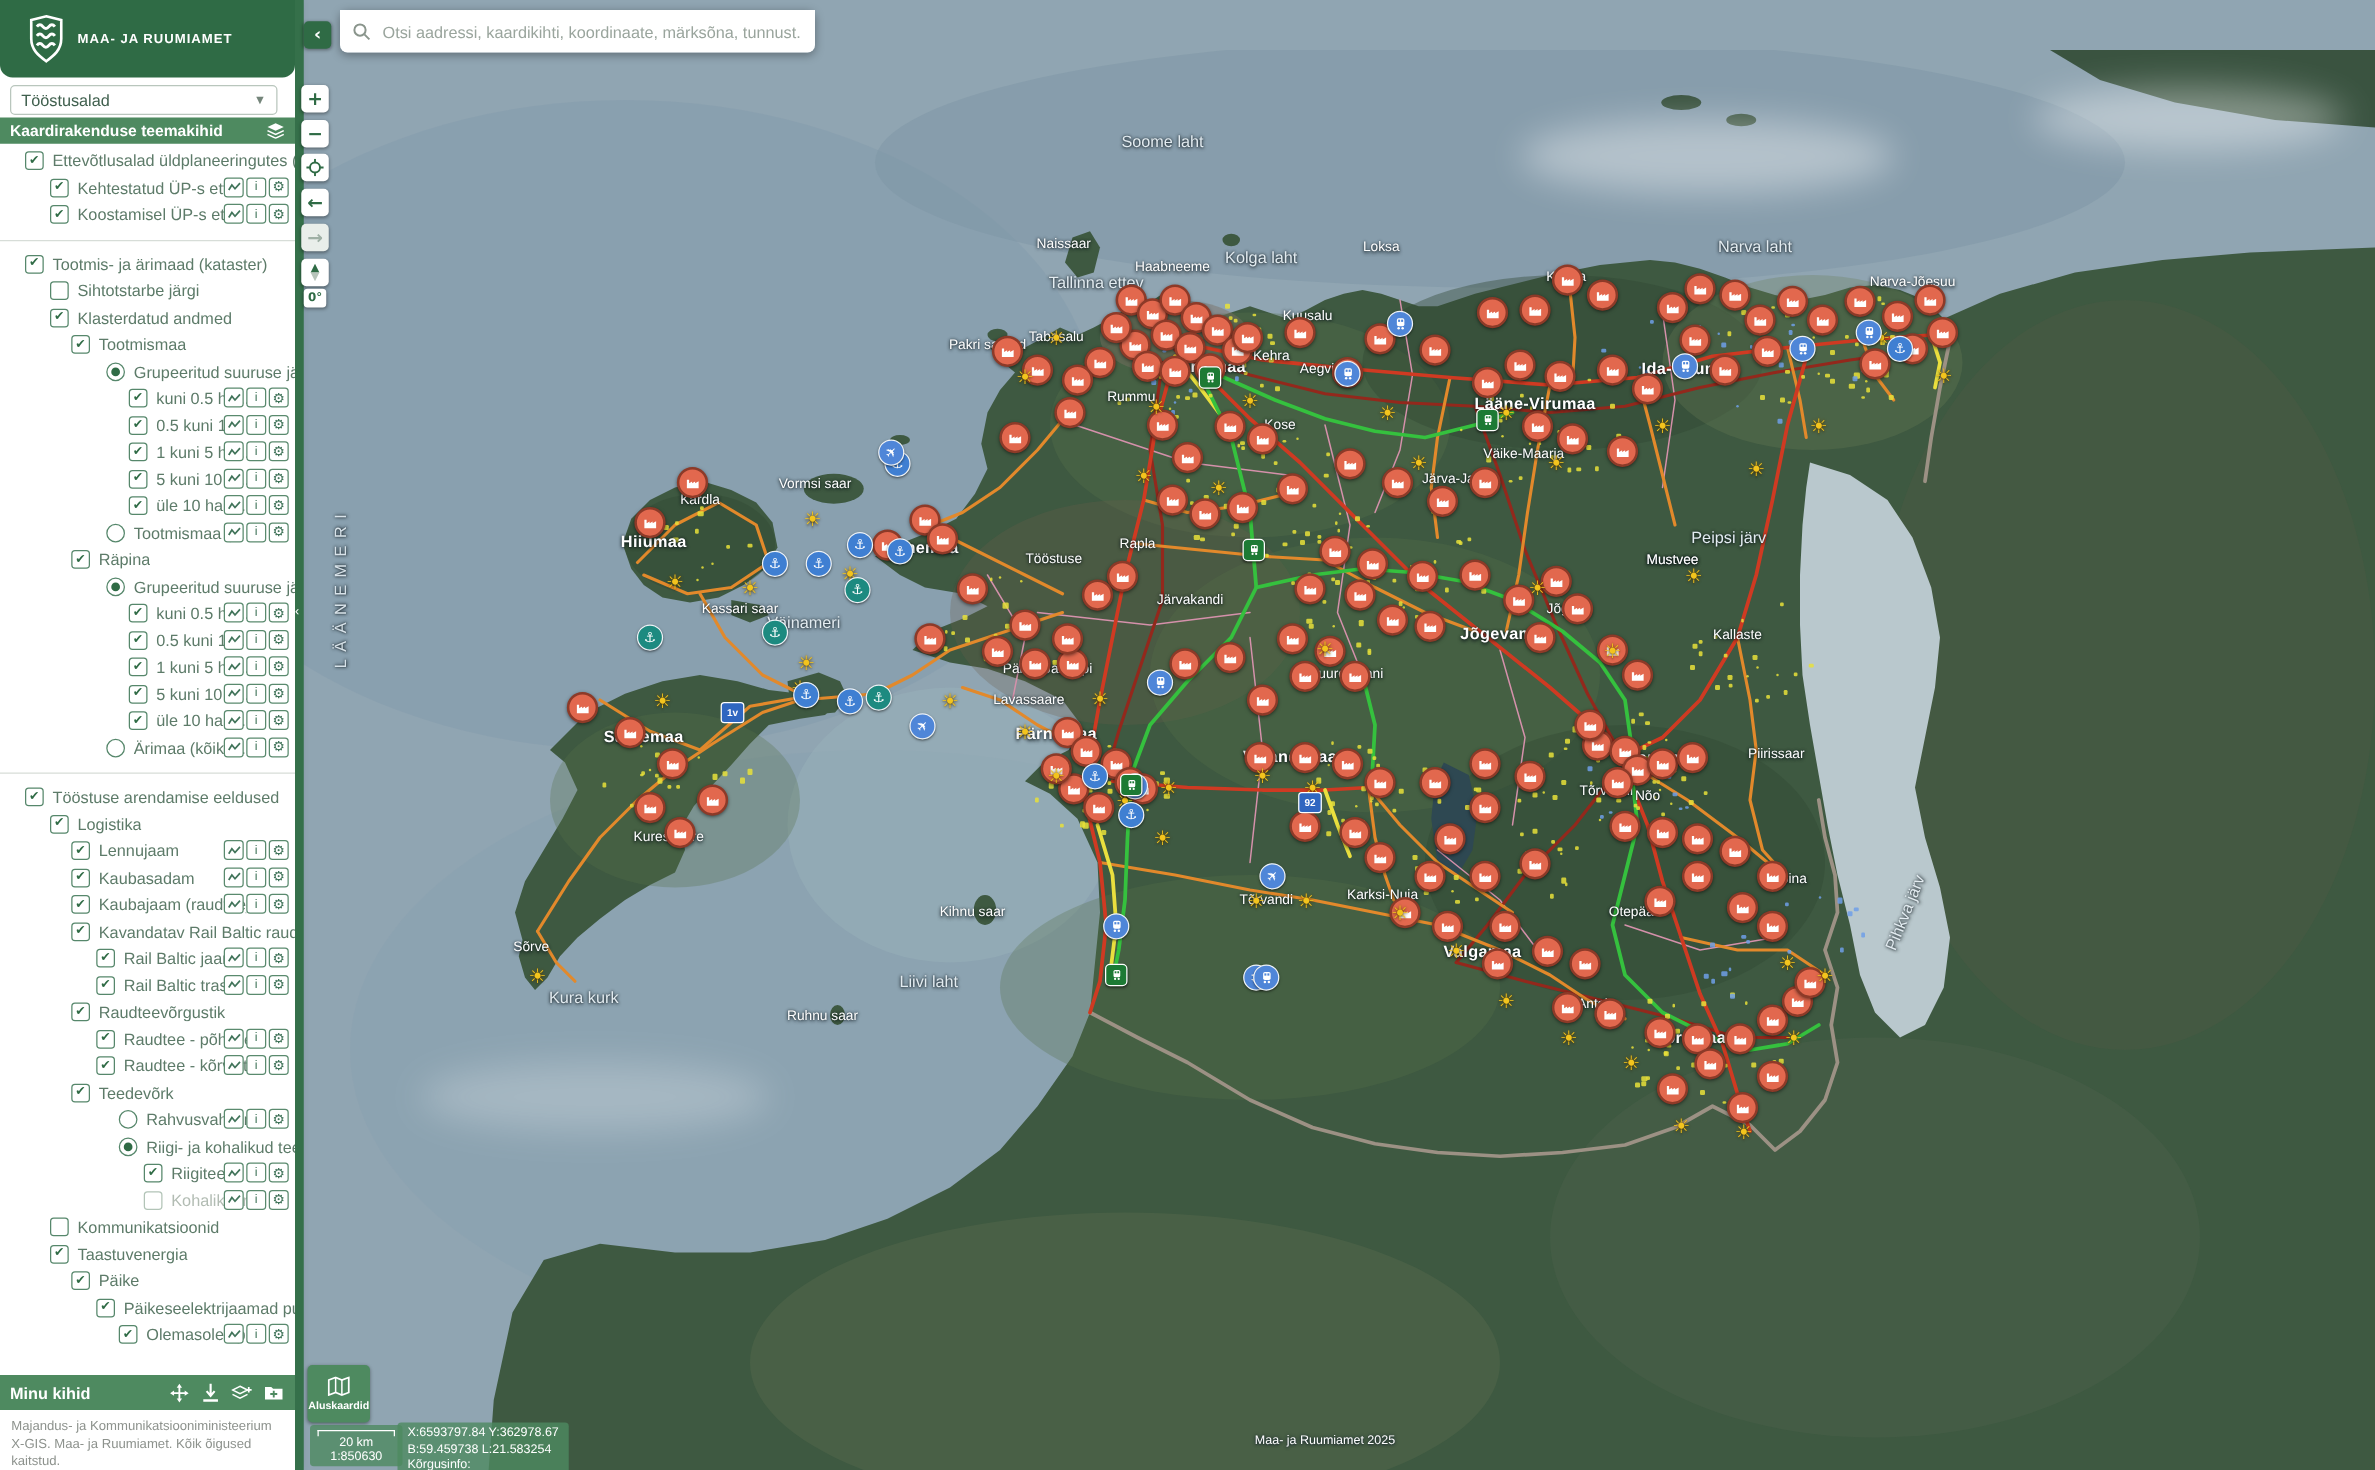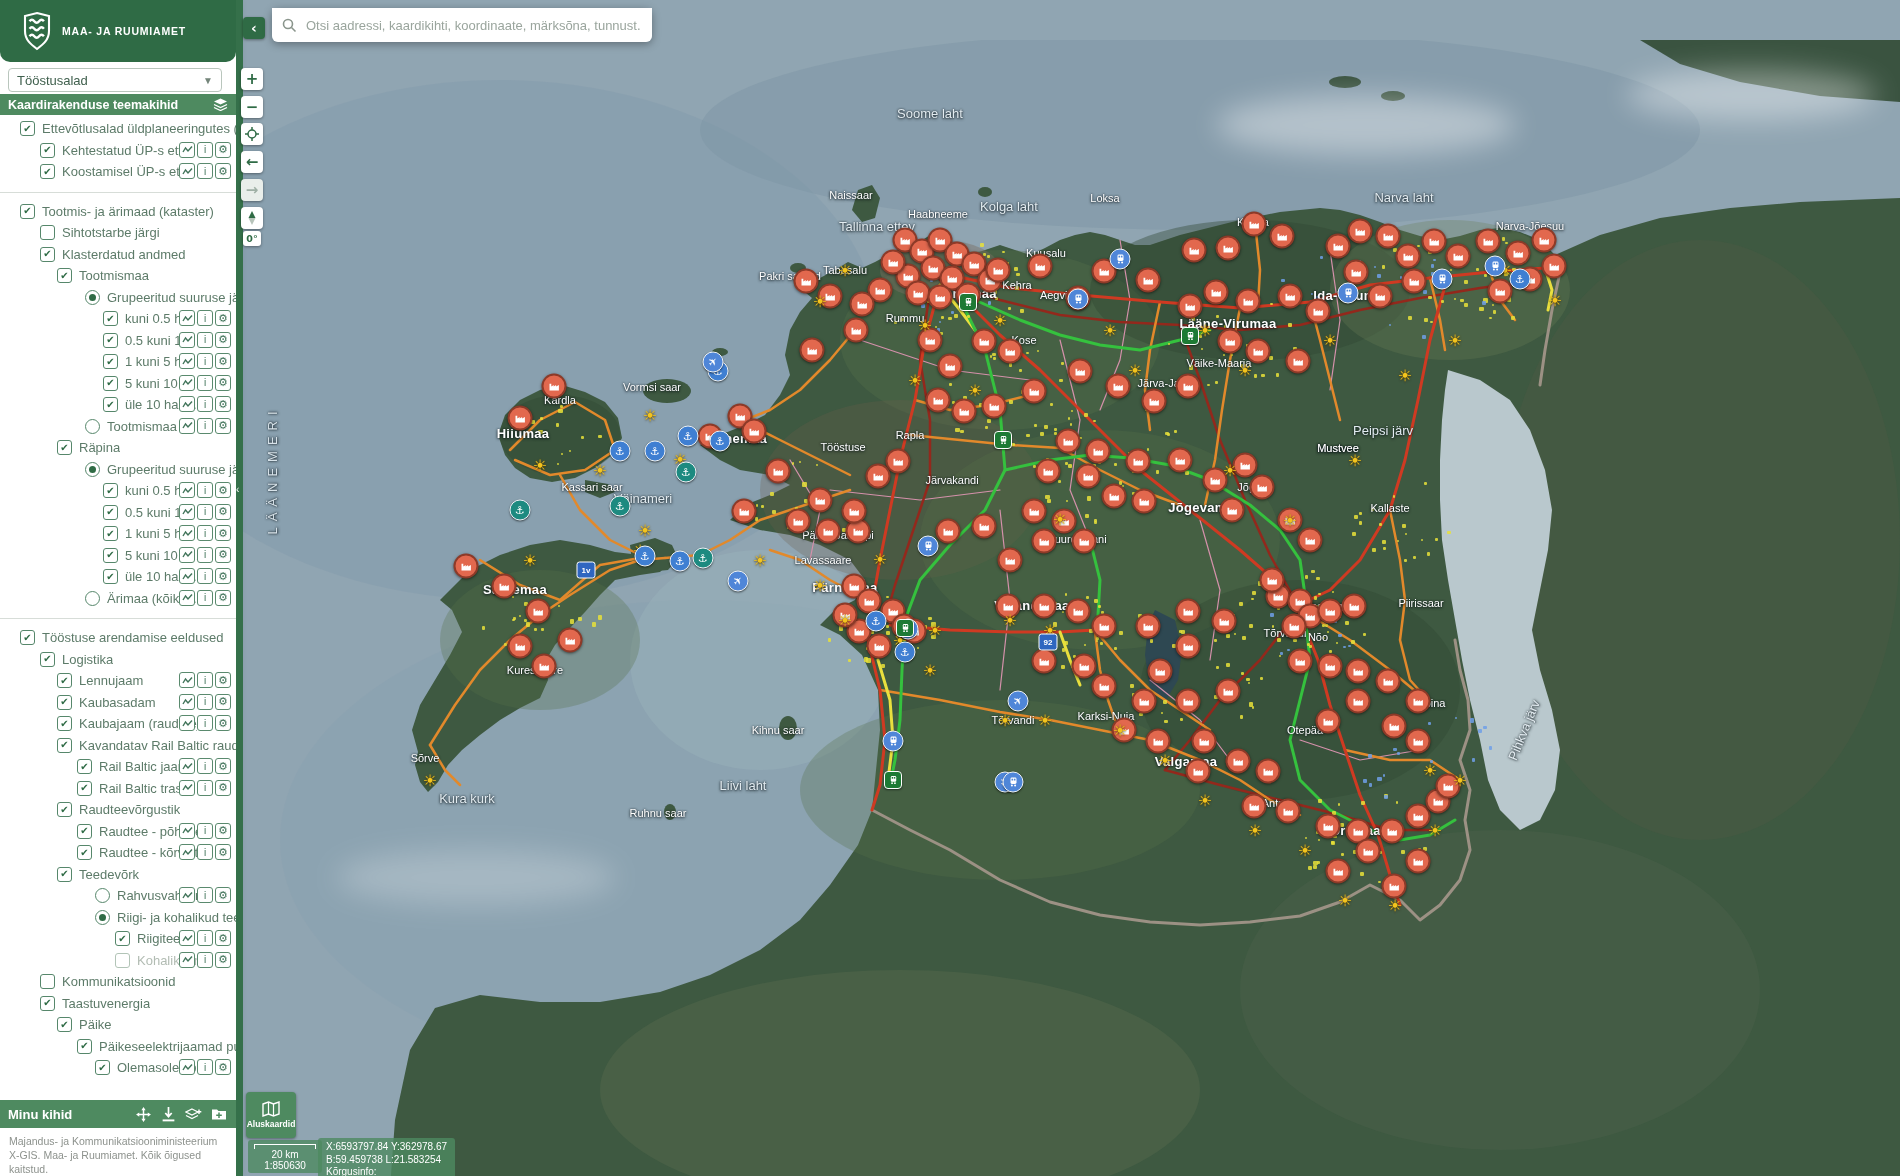--- a/index.html
+++ b/index.html
@@ -2249,15 +2249,16 @@
     <div class="bracket"></div>
     <div>20 km</div>
     <div>1:850630</div>
   </div>
   <div id="coordchip">
     <div>X:6593797.84 Y:362978.67</div>
     <div>B:59.459738 L:21.583254</div>
     <div>Kõrgusinfo:</div>
   </div>
   <div id="attrib">
+    <div>Maa- ja Ruumiamet 2025</div>
   </div>
 
 </div>
 
 </body></html>

